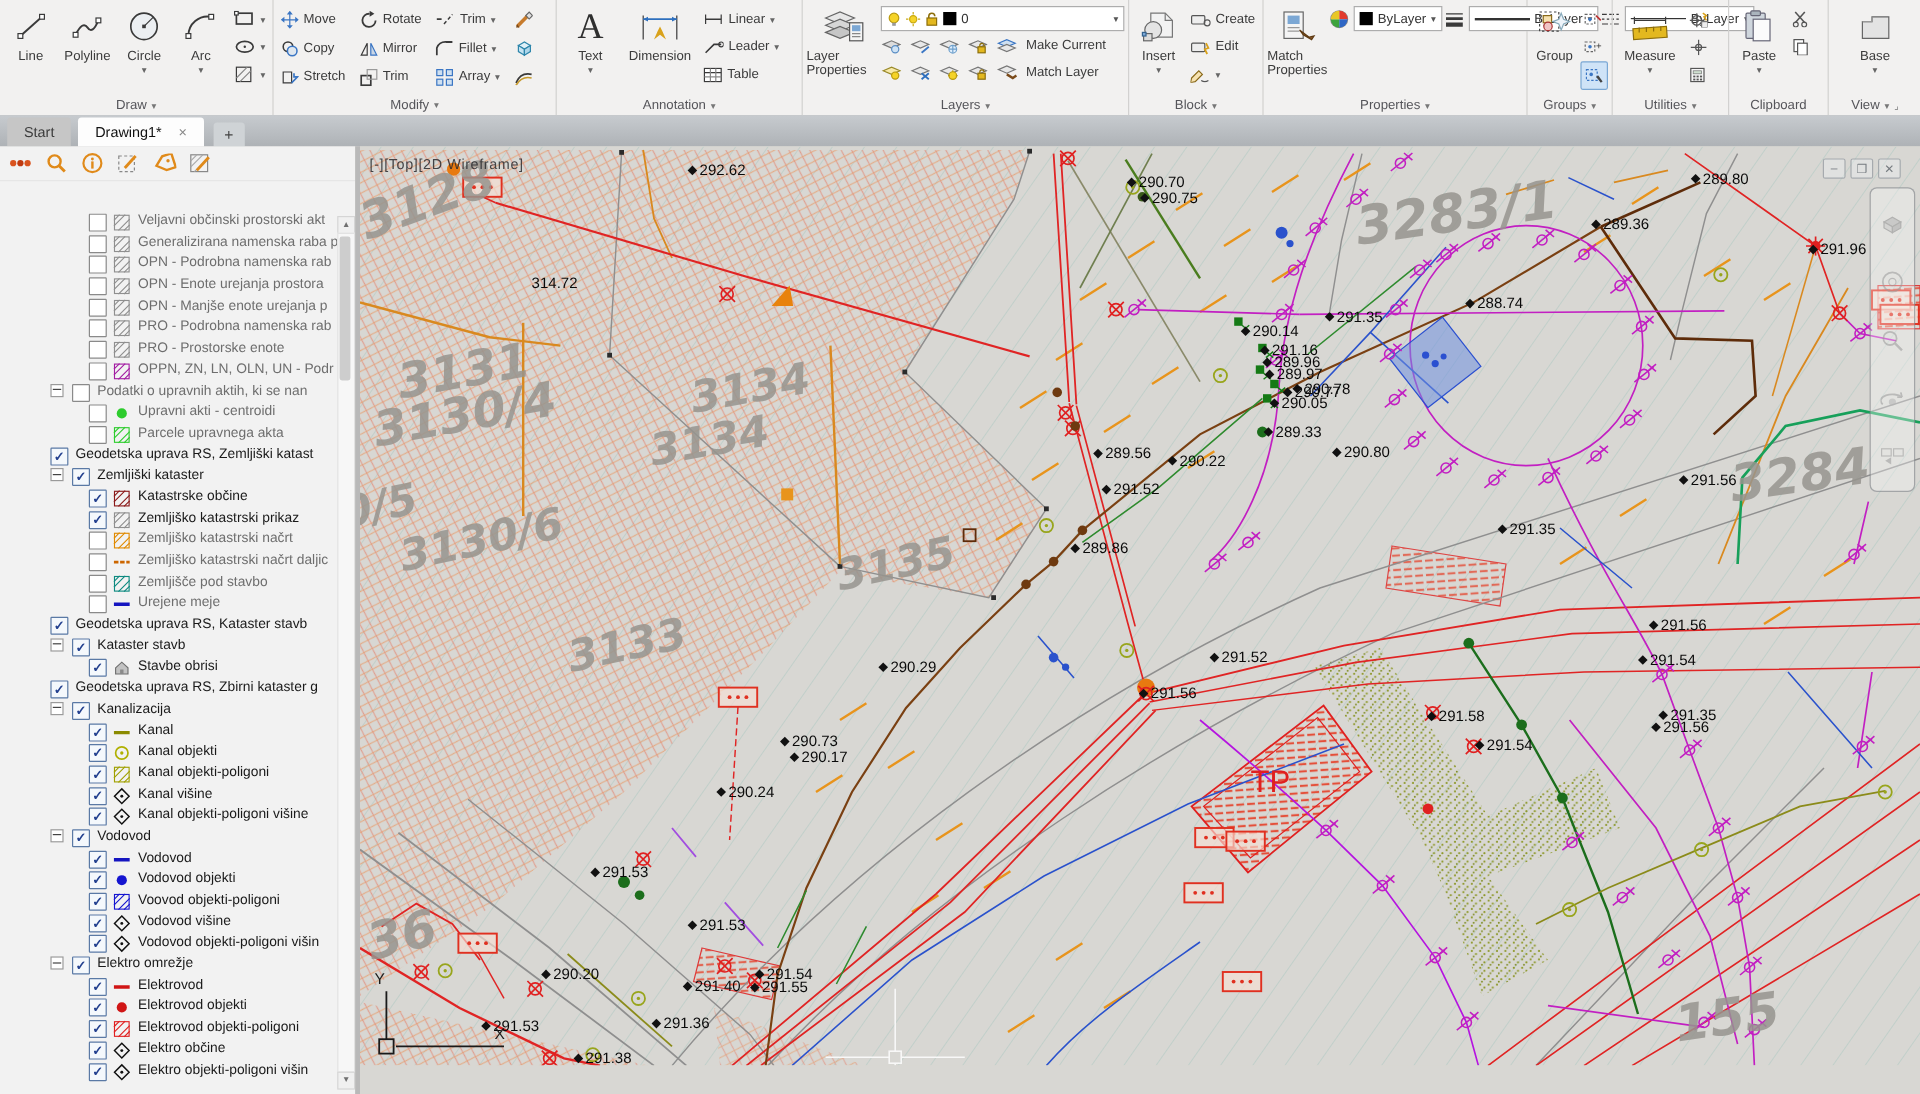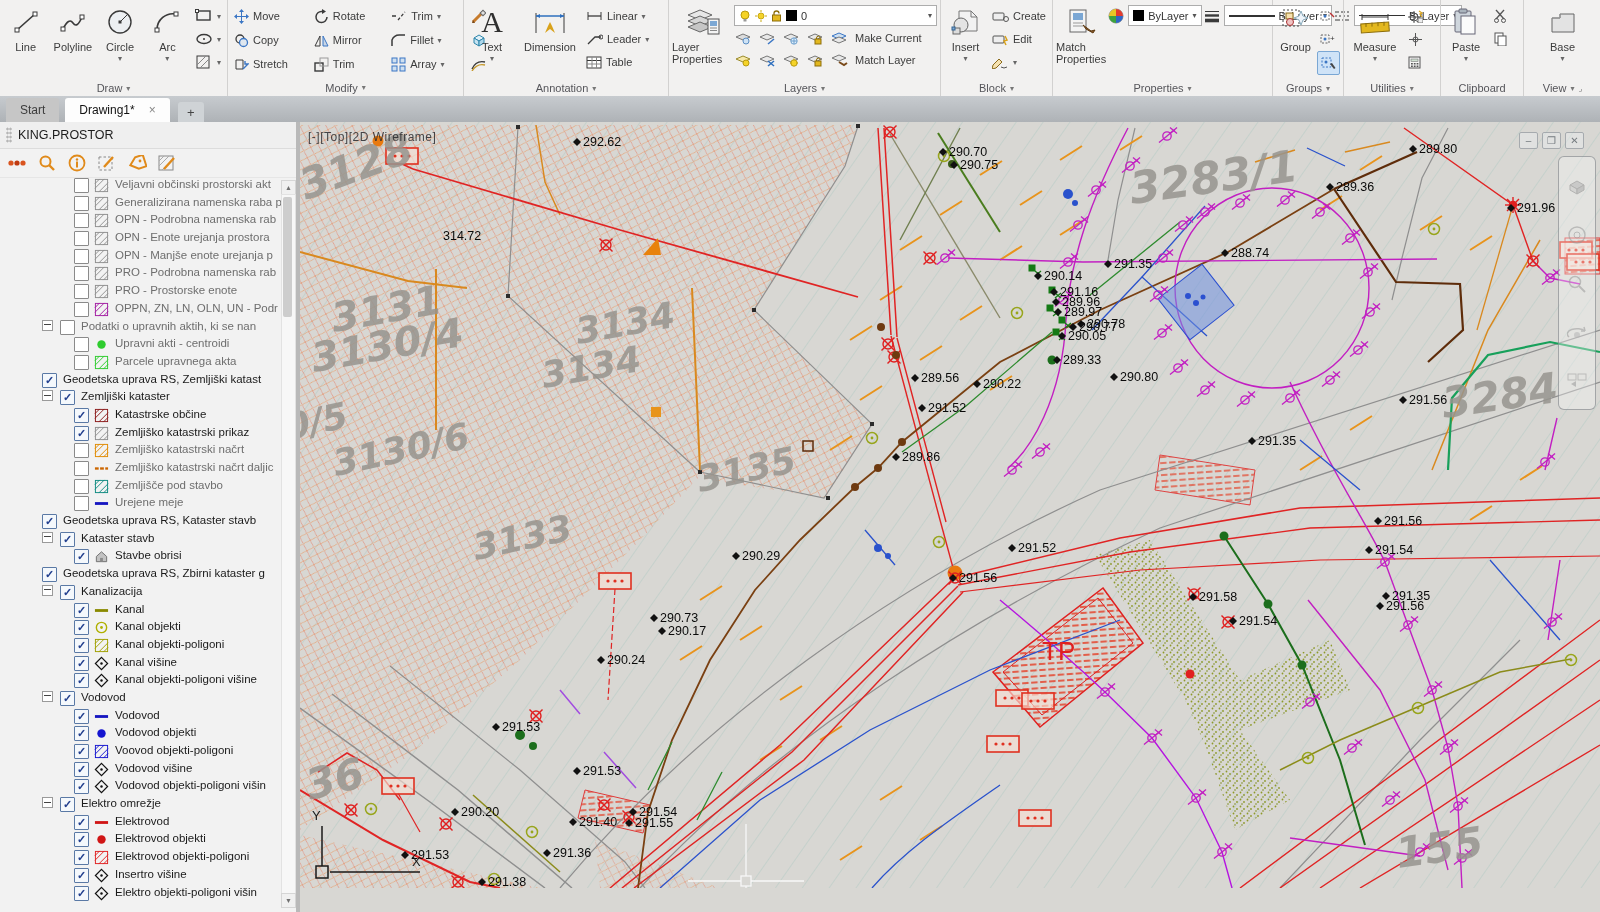--- a/index.html
+++ b/index.html
@@ -13,21 +13,21 @@
   .pcap{height:17px;font-size:11px;color:#55555a;display:flex;align-items:center;justify-content:center;gap:4px;}
   .pcap .dd{font-size:8px;color:#777;}
   .bbig{width:50px;height:74px;display:flex;flex-direction:column;align-items:center;justify-content:flex-start;
         padding-top:4px;border-radius:2px;cursor:default;}
   .bicon{height:32px;display:flex;align-items:center;justify-content:center;}
   .blabel{font-size:11px;color:#3b3b3b;line-height:12px;margin-top:3px;}
   .bdd{font-size:8px;color:#666;margin-top:1px;}
   .smallcol{display:flex;flex-direction:column;justify-content:flex-start;gap:1px;padding-top:3px;}
   .sbtn{display:flex;align-items:center;gap:4px;font-size:11px;color:#3b3b3b;height:22px;padding:0 3px;border-radius:2px;}
   .sbtn .dd{font-size:8px;color:#666;}
-  .modgrid{display:grid;grid-template-columns:auto auto auto auto;grid-auto-rows:24px;column-gap:20px;align-items:center;padding-top:2px;}
+  .modgrid{display:grid;grid-template-columns:auto auto auto auto;grid-auto-rows:24px;column-gap:6px;align-items:center;padding-top:2px;}
   .combo{display:flex;align-items:center;background:#fff;border:1px solid #adadad;height:19px;font-size:11px;
          color:#333;padding:0 4px;gap:4px;}
   .combo .dd{margin-left:auto;font-size:8px;color:#555;}
   svg.ric{display:block;}
   
   #tabbar{position:absolute;left:0;top:96px;width:1600px;height:26px;
           background:linear-gradient(#c7cbcf,#aeb2b6);display:flex;align-items:flex-end;}
   .ftab{height:24px;display:flex;align-items:center;padding:0 14px;font-size:12px;border-radius:3px 3px 0 0;margin-left:6px;}
   .ftab.start{background:#c6c6c6;color:#3c3c3c;}
   .ftab.active{background:#fdfdfd;color:#111;gap:14px;}
@@ -694,24 +694,20 @@
     <div class="ftab active">
       <span>Drawing1*</span>
       <span class="x">×</span>
     </div>
     <div class="newtab">
         <span>+</span>
       </div>
   </div>
 
   <div id="sidebar">
-    <div id="sidebar-title">
-      <span class="grip"></span>
-      <span>KING.PROSTOR</span>
-    </div>
     <div id="sidebar-tools">
       <span class="stool">
           <svg width="20" height="10">
             <circle cx="4" cy="5" r="2.6" fill="#d9541f"></circle>
             <circle cx="10" cy="5" r="2.6" fill="#c03a10"></circle>
             <circle cx="16" cy="5" r="2.6" fill="#d9541f"></circle>
           </svg>
         </span>
       <span class="stool">
           <svg width="18" height="18">
@@ -1064,21 +1060,21 @@
           </svg>
           <span class="tlabel ">Elektrovod objekti-poligoni</span>
         </div>
         <div class="trow">
           <span style="width:74px;flex:none;"></span>
           <span class="cb on">✓</span>
           <svg class="ti" viewBox="0 0 16 16">
             <path d="M8 1.5 L14.5 8 L8 14.5 L1.5 8 Z" fill="none" stroke="#111" stroke-width="1.3"></path>
             <circle cx="8" cy="8" r="1.3" fill="#111"></circle>
           </svg>
-          <span class="tlabel ">Insert­ro višine</span>
+          <span class="tlabel ">Elekt­ro občine</span>
         </div>
         <div class="trow">
           <span style="width:74px;flex:none;"></span>
           <span class="cb on">✓</span>
           <svg class="ti" viewBox="0 0 16 16">
             <path d="M8 1.5 L14.5 8 L8 14.5 L1.5 8 Z" fill="none" stroke="#111" stroke-width="1.3"></path>
             <circle cx="8" cy="8" r="1.3" fill="#111"></circle>
           </svg>
           <span class="tlabel ">Elektro objekti-poligoni višin</span>
         </div>

